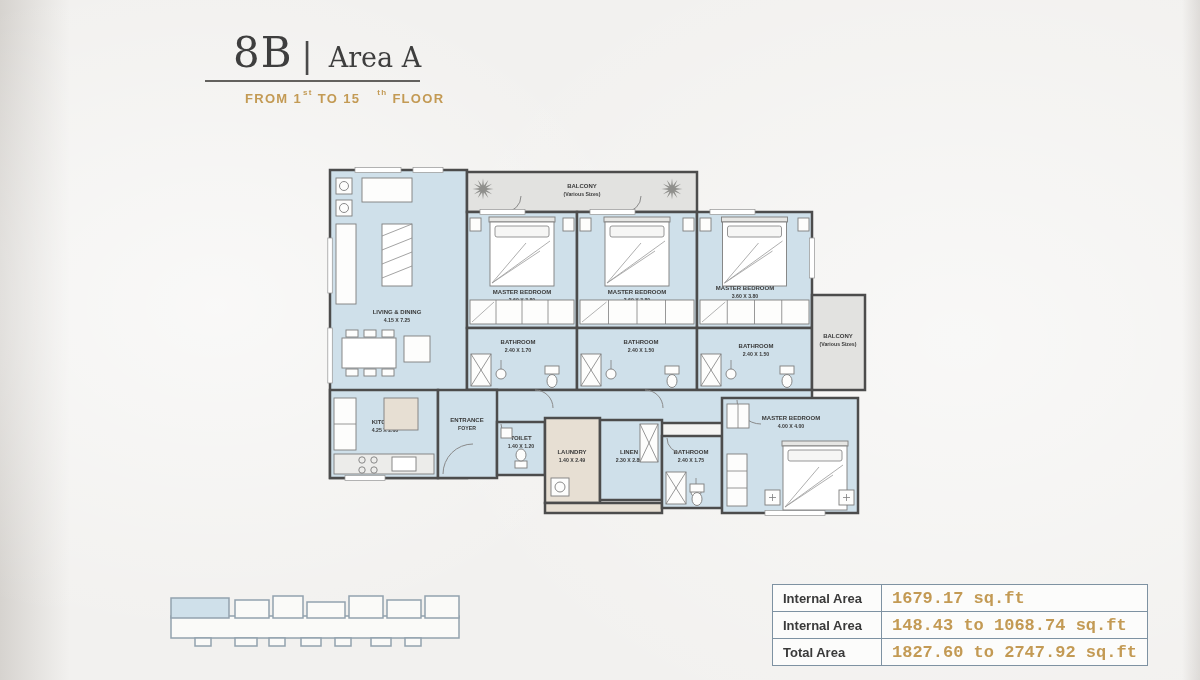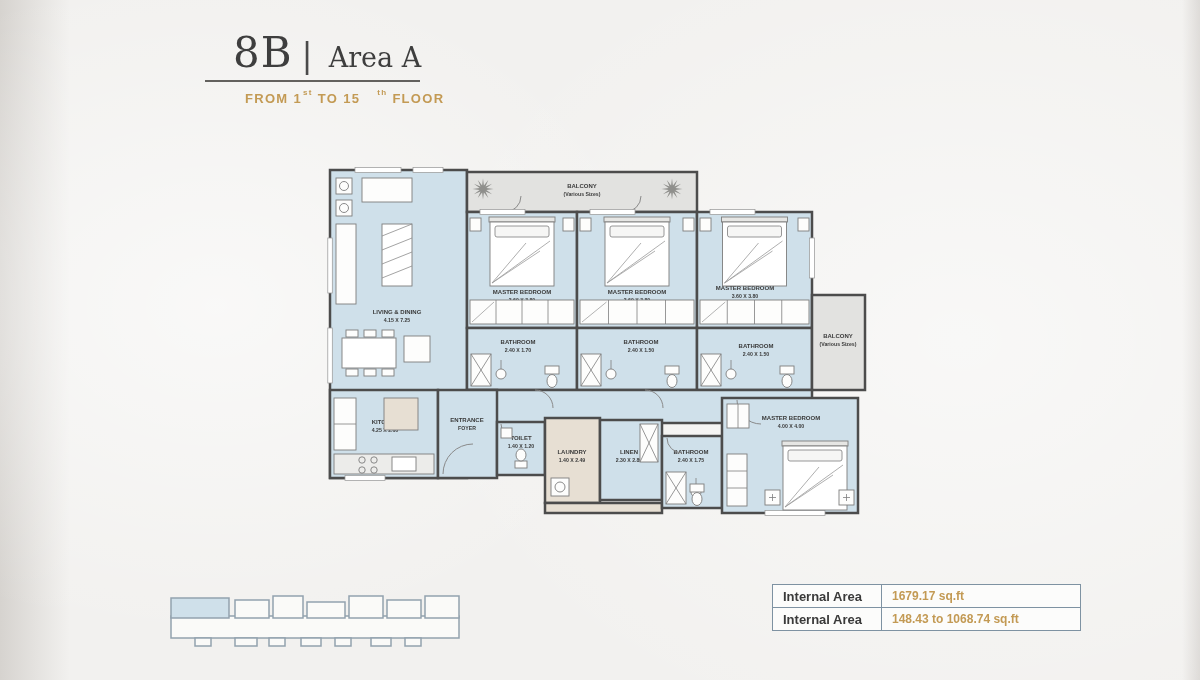--- a/index.html
+++ b/index.html
@@ -24,21 +24,21 @@
   .subtitle span{margin-right:5px;}
   .subtitle sup{font-size:8px;margin:-3px 5px 0 1px;text-align:center;}
   
   .plan{position:absolute;left:325px;top:158px;width:545px;height:368px;}
   
   .keyplan{position:absolute;left:165px;top:590px;width:300px;height:62px;}
   
   .area-table{position:absolute;left:772px;top:584px;border-collapse:collapse;background:#fcfcfb;}
   .area-table td{border:1.5px solid #7e92a2;font-size:13px;font-weight:700;padding:3.5px 10px;white-space:nowrap;}
   .area-table td.lab{color:#3a3a3a;min-width:88px;}
-  .area-table td.val{color:var(--gold,#c39a54);min-width:178px;font-size:12px;}
+  .area-table td.val{color:var(--gold,#c39a54);min-width:178px;font-size:17px;font-family:Liberation Mono, monospace;}
 </style>
 </head>
 <body>
 
 <div class="page">
 
   <div class="header">
     <div class="title-row">
       <span class="unit">8B</span>
       <span class="sep">|</span>
@@ -350,16 +350,20 @@
   <table class="area-table">
     <tbody id="area-table-body">
         <tr>
           <td class="lab">Internal Area</td>
           <td class="val">1679.17 sq.ft</td>
         </tr>
         <tr>
           <td class="lab">Internal Area</td>
           <td class="val">148.43 to 1068.74 sq.ft</td>
         </tr>
+        <tr>
+          <td class="lab">Total Area</td>
+          <td class="val">1827.60 to 2747.92 sq.ft</td>
+        </tr>
       </tbody>
   </table>
 
 </div>
 
 </body></html>

